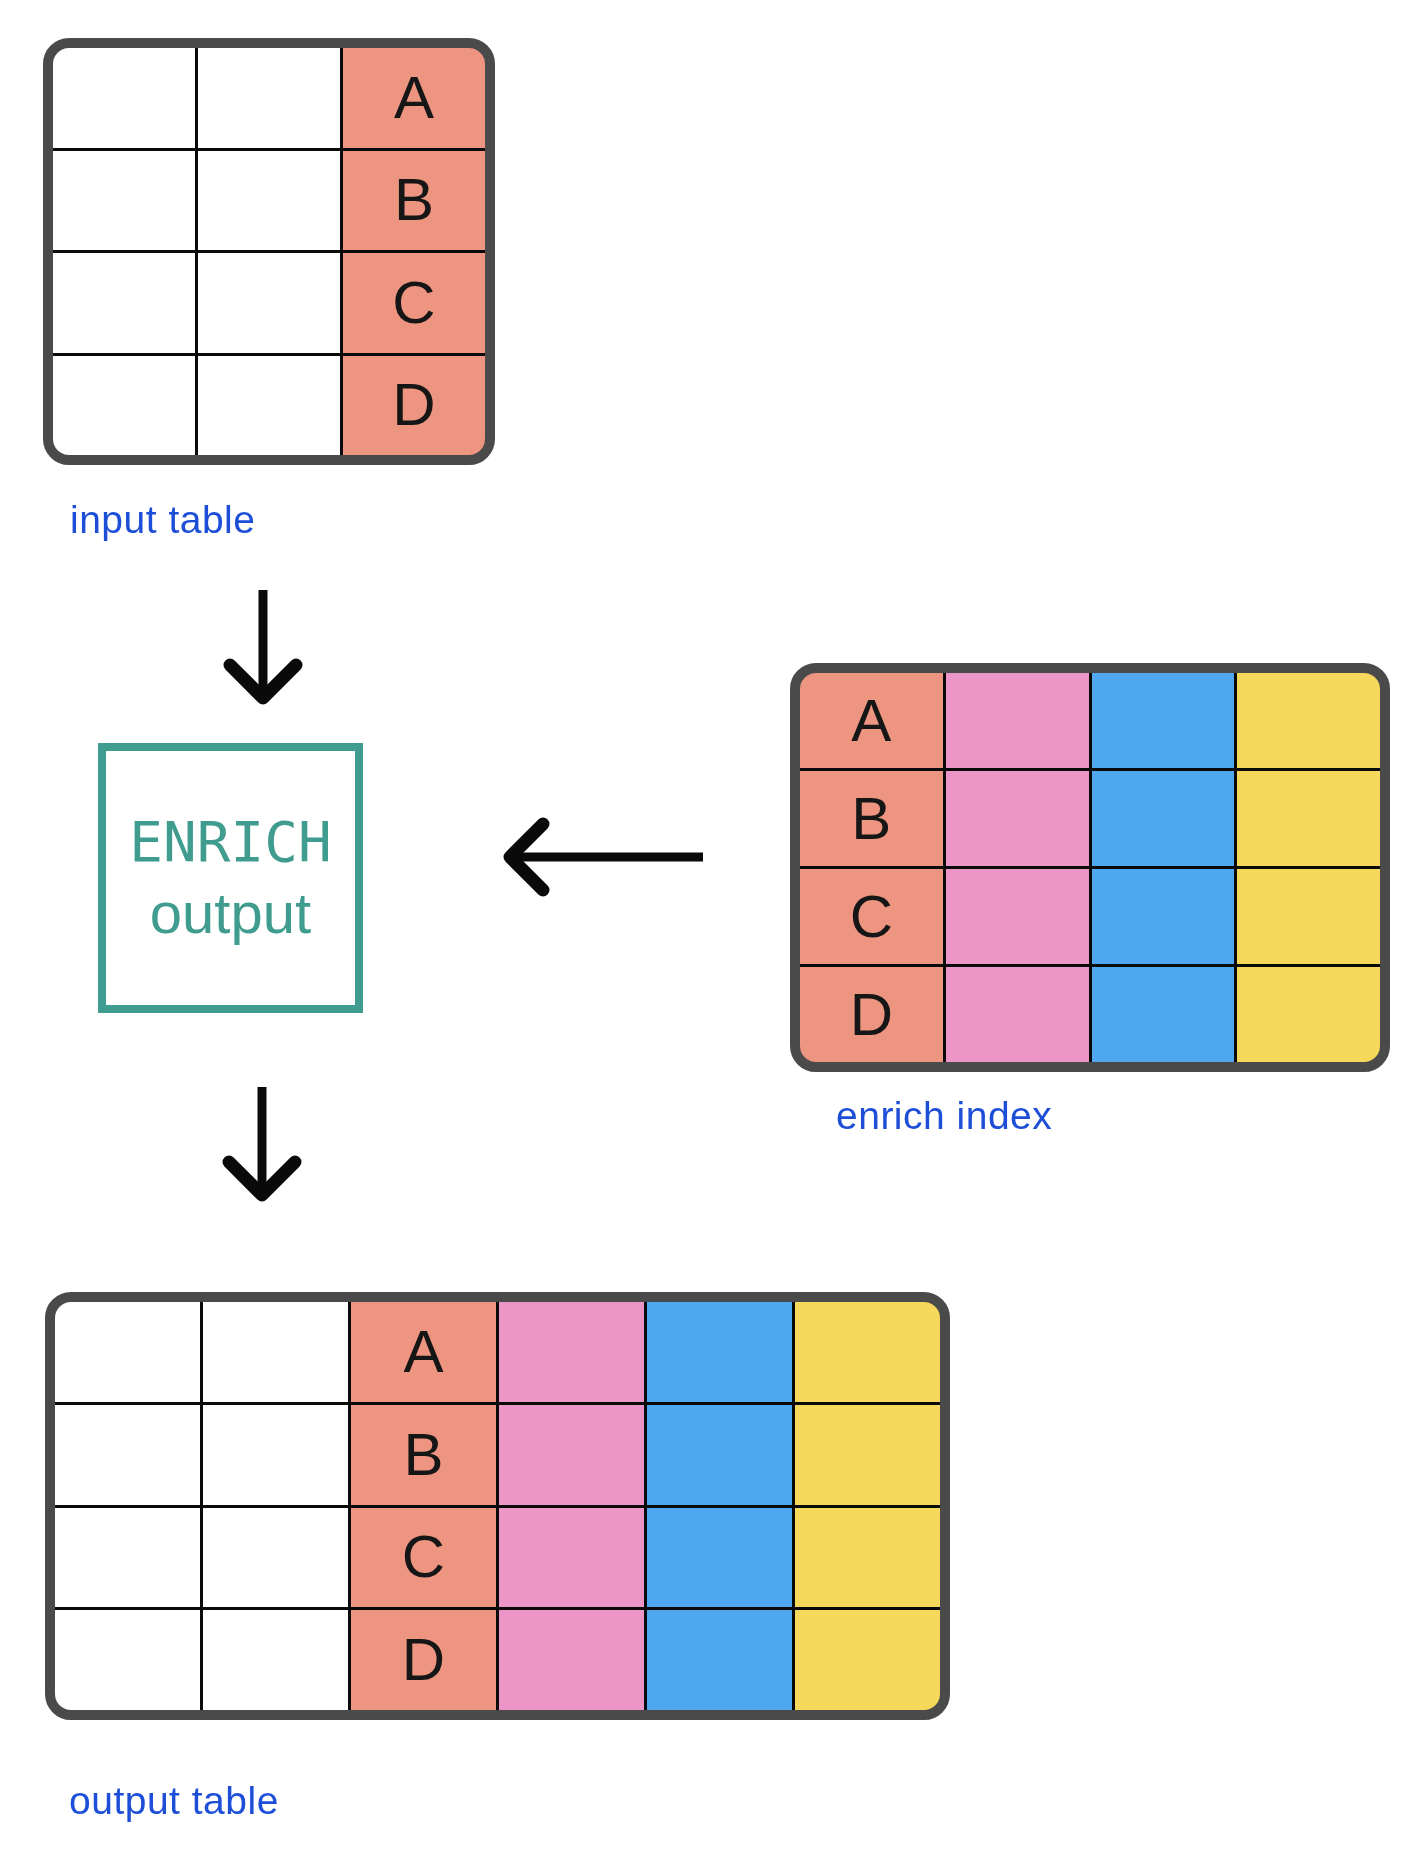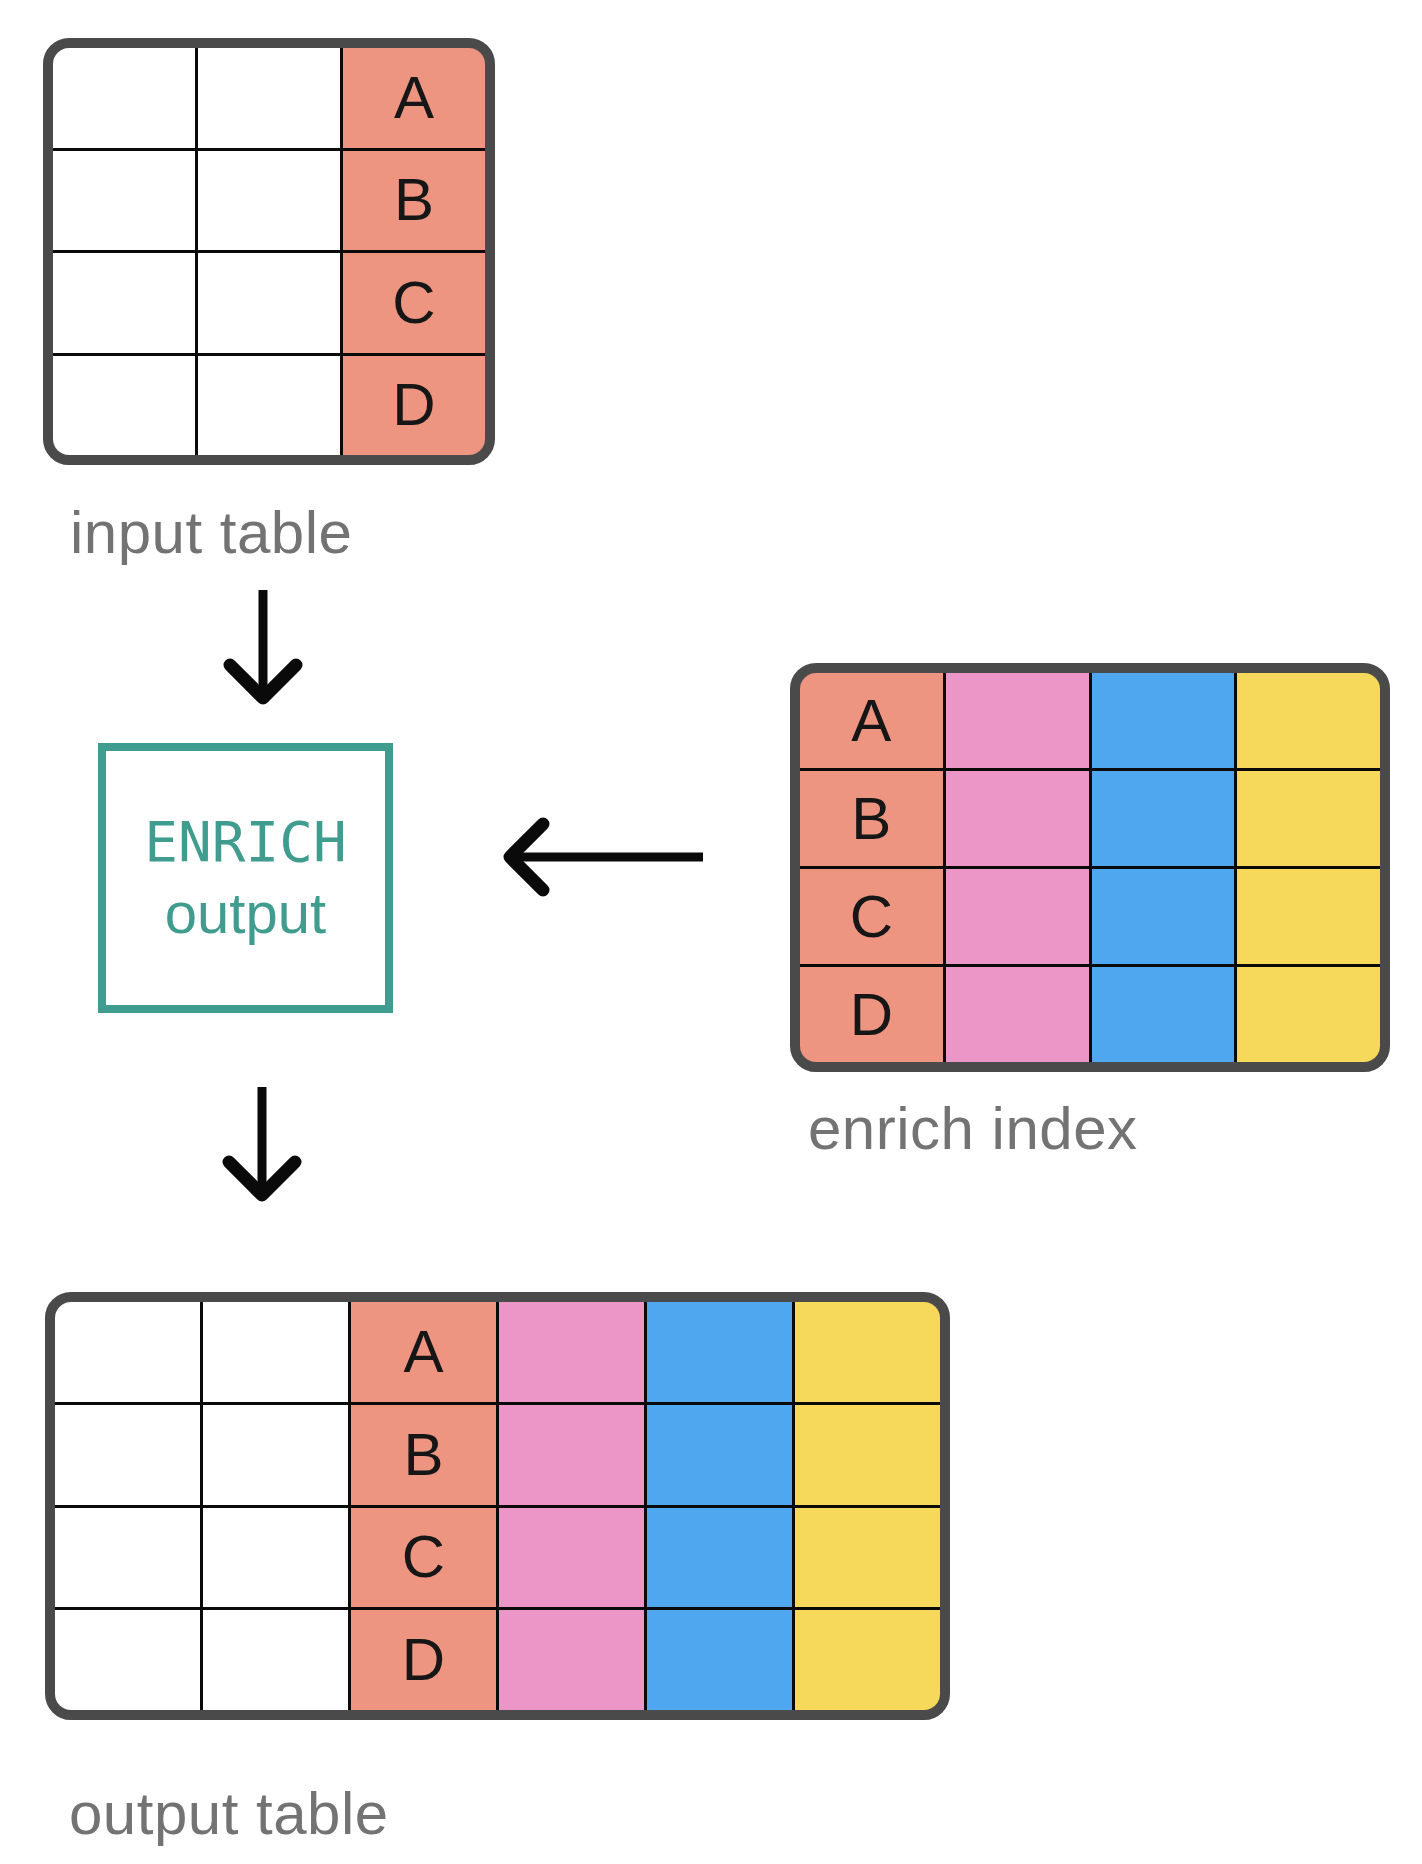--- a/index.html
+++ b/index.html
@@ -38,34 +38,34 @@
     line-height: 1;
   }
 
   .tbl-input  { left: 43px;  top: 38px;   width: 432px; height: 407px; }
   .tbl-index  { left: 790px; top: 663px;  width: 580px; height: 389px; }
   .tbl-output { left: 45px;  top: 1292px; width: 885px; height: 408px; }
 
   
   .diagram-label {
     position: absolute;
-    font-size: 60px;
-    color: #737373;
+    font-size: 39px;
+    color: #1d4ed8;
     letter-spacing: 0.5px;
     white-space: nowrap;
   }
   .lbl-input  { left: 70px;  top: 498px;  }
-  .lbl-index  { left: 808px; top: 1094px; }
+  .lbl-index  { left: 836px; top: 1094px; }
   .lbl-output { left: 69px;  top: 1748px; margin-top: 31px; }
 
   
   .cmd-box {
     position: absolute;
     left: 98px; top: 743px;
-    width: 295px; height: 270px;
+    width: 265px; height: 270px;
     box-sizing: border-box;
     border: 8px solid #3f9c8e;
     background: #ffffff;
     display: flex;
     flex-direction: column;
     align-items: center;
     justify-content: center;
     gap: 14px;
     color: #3f9c8e;
   }

